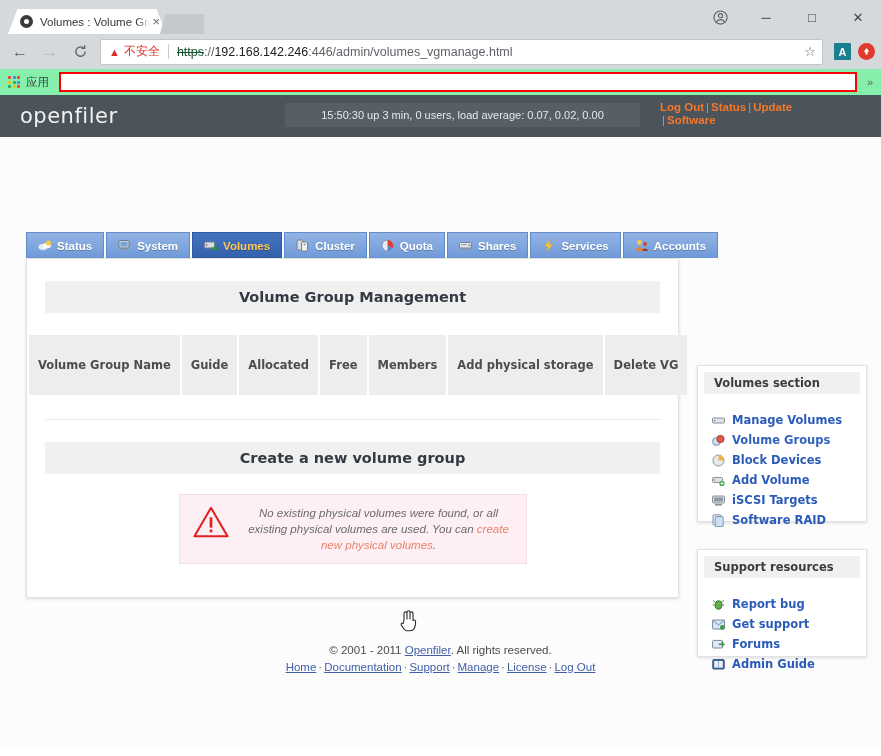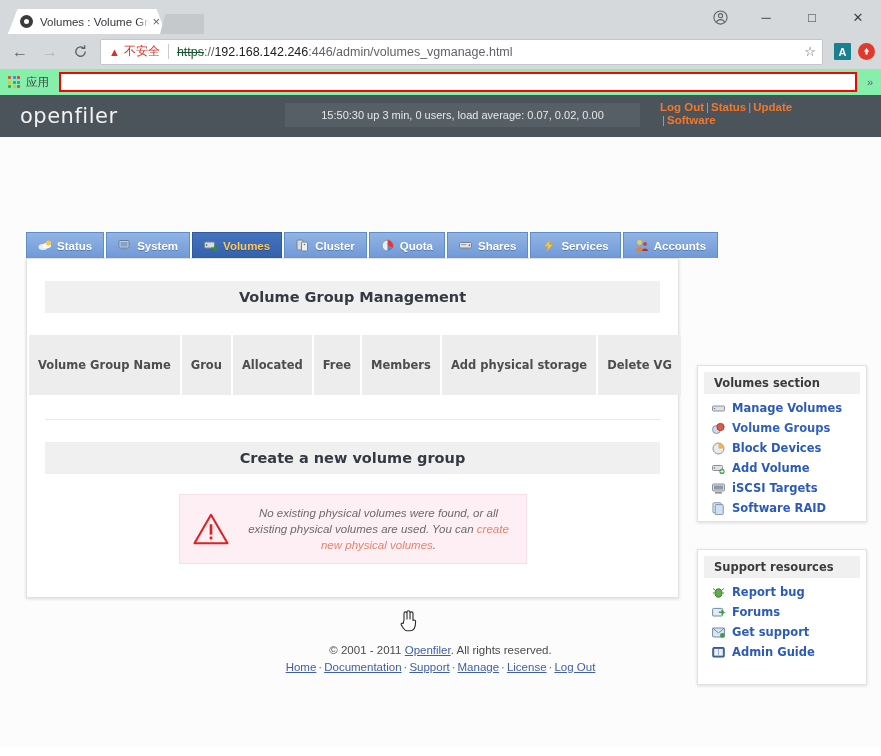--- a/index.html
+++ b/index.html
@@ -136,43 +136,43 @@
   .vg-table th {
     background: #ededed; color: #4d4d4d; font-size: 11.5px; font-weight: bold;
     padding: 23px 9px; white-space: nowrap; font-family: "DejaVu Sans", sans-serif;
   }
 
   .hr-sep { margin: 22px 18px 0 18px; border-top: 1px solid #e8e8e8; }
 
   .warn-box {
     margin: 20px auto 0 auto; width: 348px; background: #fdeff4;
     border: 1px solid #f6dde6; padding: 10px 12px;
-    display: flex; align-items: center; gap: 14px;
+    display: flex; gap: 14px;
   }
   .warn-icon { flex: 0 0 auto; width: 38px; height: 34px; }
   .warn-text {
     flex: 1 1 auto; font-size: 11.5px; font-style: italic; color: #6b6b6b;
     line-height: 16px; text-align: center;
   }
   .warn-text a { color: #e8836b; text-decoration: none; font-style: italic; }
 
   
   .side-box {
     position: absolute; width: 170px; background: #ffffff;
     border: 1px solid #e2e2e2; box-shadow: 0 1px 3px rgba(0,0,0,.13);
   }
   #side-volumes { left: 697px; top: 228px; height: 157px; }
-  #side-support { left: 697px; top: 412px; height: 136px; }
+  #side-support { left: 697px; top: 412px; height: 108px; }
   .side-head {
     margin: 6px 6px 0 6px; height: 22px; background: #f0f0f0;
     display: flex; align-items: center; padding-left: 10px;
     font-size: 11.5px; font-weight: bold; color: #3b3b3b;
     font-family: "DejaVu Sans", sans-serif;
   }
-  .side-list { list-style: none; margin: 4px 0 0 0; padding: 0 0 0 14px; }
+  .side-list { list-style: none; margin: 16px 0 0 0; padding: 0 0 0 14px; }
   .side-list li { display: flex; align-items: center; gap: 7px; height: 20px; }
   .side-list .sico { width: 13px; height: 13px; flex: 0 0 auto; }
   .side-list a {
     font-size: 11.5px; font-weight: bold; color: #2b5bb8; text-decoration: none;
     font-family: "DejaVu Sans", sans-serif;
   }
   .side-list a.current { color: #3161bf; }
 
   
   .footer {
@@ -338,21 +338,21 @@
   </div>
 
   <div class="content-box">
 
     <div class="panel-title">Volume Group Management</div>
 
     <table class="vg-table">
       <thead>
         <tr>
           <th>Volume Group Name</th>
-          <th>Grou</th>
+          <th>Guide</th>
           <th>Allocated</th>
           <th>Free</th>
           <th>Members</th>
           <th>Add physical storage</th>
           <th>Delete VG</th>
         </tr>
       </thead>
       <tbody></tbody>
     </table>
 
@@ -426,35 +426,35 @@
     <ul class="side-list">
       <li>
         <svg class="sico" viewBox="0 0 13 13">
             <ellipse cx="6.5" cy="7" rx="3.4" ry="4.2" fill="#5fae4c" stroke="#3d7a32"></ellipse>
             <path d="M3 4 L1 2.5M10 4 L12 2.5M2.8 7 H0.8M10.2 7 H12.2" stroke="#3d7a32" stroke-width="0.9"></path>
           </svg>
         <a href="#">Report bug</a>
       </li>
       <li>
         <svg class="sico" viewBox="0 0 13 13">
-            <rect x="0.6" y="2.4" width="10" height="7.6" rx="1" fill="#e3eaf2" stroke="#6f8aa8"></rect>
-            <path d="M6.8 6.2 H11.6 L9.6 4 M11.6 6.2 L9.6 8.6" fill="none" stroke="#3f9a4a" stroke-width="1.5"></path>
-          </svg>
-        <a href="#">Forums</a>
-      </li>
-      <li>
-        <svg class="sico" viewBox="0 0 13 13">
             <rect x="0.6" y="2" width="11.8" height="9" rx="1" fill="#dbe6f2" stroke="#6f8aa8"></rect>
             <path d="M0.6 2 L6.5 7 L12.4 2" fill="none" stroke="#6f8aa8"></path>
             <circle cx="10.4" cy="9.4" r="2.4" fill="#3f9a4a"></circle>
           </svg>
         <a href="#">Get support</a>
       </li>
       <li>
         <svg class="sico" viewBox="0 0 13 13">
+            <rect x="0.6" y="2.4" width="10" height="7.6" rx="1" fill="#e3eaf2" stroke="#6f8aa8"></rect>
+            <path d="M6.8 6.2 H11.6 L9.6 4 M11.6 6.2 L9.6 8.6" fill="none" stroke="#3f9a4a" stroke-width="1.5"></path>
+          </svg>
+        <a href="#">Forums</a>
+      </li>
+      <li>
+        <svg class="sico" viewBox="0 0 13 13">
             <rect x="0.8" y="1.6" width="11.4" height="9.4" rx="0.8" fill="#4a6ea8" stroke="#32507c"></rect>
             <rect x="2.2" y="3" width="8.6" height="6.6" fill="#e9f0f8"></rect>
             <path d="M6.5 3 V9.6" stroke="#9ab0cd"></path>
           </svg>
         <a href="#">Admin Guide</a>
       </li>
     </ul>
   </div>
 
   <div class="footer">

